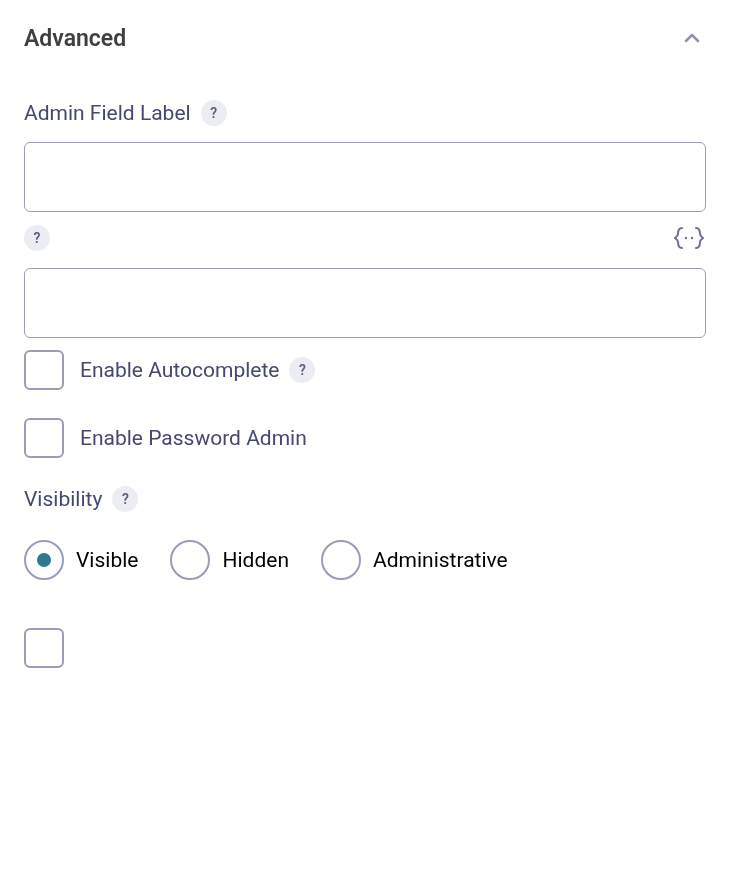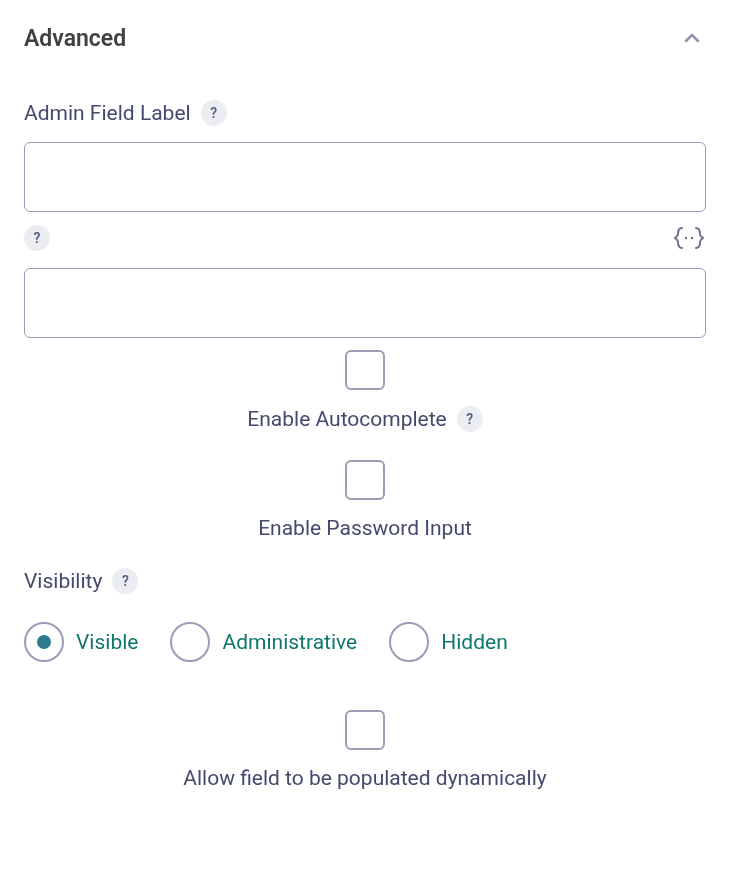--- a/index.html
+++ b/index.html
@@ -80,21 +80,20 @@
       border-radius: 6px;
       padding: 0 16px;
       font-size: 18px;
       background: #ffffff;
     }
     .checkbox-row {
       display: flex;
       align-items: center;
       gap: 16px;
       margin-bottom: 28px;
-      flex-direction: column;
     }
     .checkbox {
       width: 40px;
       height: 40px;
       border: 2px solid #9a9db5;
       border-radius: 6px;
       background: #ffffff;
       cursor: pointer;
       flex-shrink: 0;
     }
@@ -140,21 +139,21 @@
     }
     .radio.selected::after {
       content: '';
       width: 14px;
       height: 14px;
       border-radius: 50%;
       background: #2d7a8f;
     }
     .radio-label {
       font-size: 21px;
-      color: #0f766e;
+      color: #000000;
     }
   </style>
 </head>
 <body>
 
 <div class="section-header">
   <div class="section-title">Advanced</div>
   <div class="chevron-icon">
     <svg width="24" height="24" viewBox="0 0 24 24" fill="none" stroke="currentColor" stroke-width="2.5" stroke-linecap="round" stroke-linejoin="round">
       <polyline points="18 15 12 9 6 15"></polyline>
@@ -192,40 +191,39 @@
 <div class="checkbox-row">
   <div class="checkbox"></div>
   <div class="checkbox-label-row">
     <span class="checkbox-label">Enable Autocomplete</span>
     <span class="help-icon">?</span>
   </div>
 </div>
 
 <div class="checkbox-row">
   <div class="checkbox"></div>
-  <span class="checkbox-label">Enable Password Input</span>
+  <span class="checkbox-label">Enable Password Admin</span>
 </div>
 
 <div class="visibility-section">
   <div class="visibility-label-row">
     <span class="field-label">Visibility</span>
     <span class="help-icon">?</span>
   </div>
   <div class="radio-group">
     <div class="radio-option">
       <div class="radio selected"></div>
       <span class="radio-label">Visible</span>
     </div>
     <div class="radio-option">
       <div class="radio"></div>
-      <span class="radio-label">Administrative</span>
+      <span class="radio-label">Hidden</span>
     </div>
     <div class="radio-option">
       <div class="radio"></div>
-      <span class="radio-label">Hidden</span>
+      <span class="radio-label">Administrative</span>
     </div>
   </div>
 </div>
 
 <div class="checkbox-row">
   <div class="checkbox"></div>
-  <span class="checkbox-label">Allow field to be populated dynamically</span>
 </div>
 
 </body></html>

